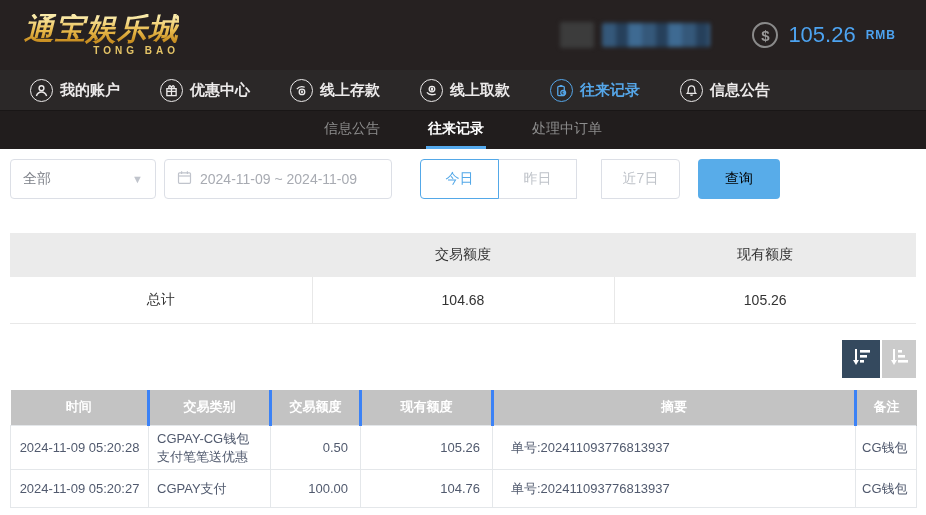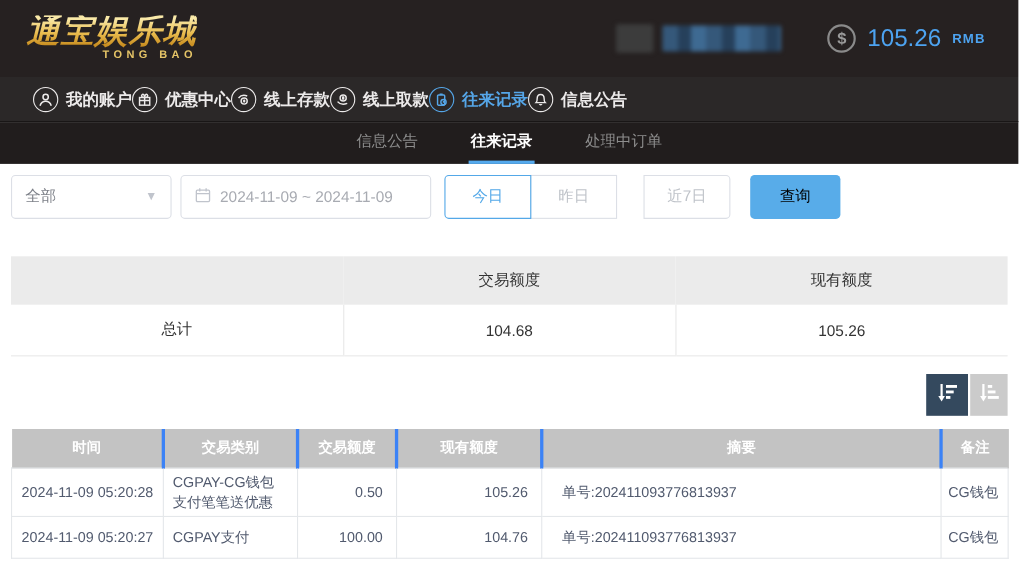--- a/index.html
+++ b/index.html
@@ -53,21 +53,21 @@
     width:26px; height:26px; border-radius:50%; border:2px solid #8a8a8a;
     color:#9a9a9a; font-size:15px; font-weight:bold;
     display:flex; align-items:center; justify-content:center;
   }
   .balance-amount { color:#4da3f0; font-size:22px; }
   .balance-currency { color:#4da3f0; font-size:12px; font-weight:bold; letter-spacing:1px; }
 
   
   .main-nav {
     height:41px; background:#2b2828; display:flex; align-items:center;
-    padding-left:30px; border-bottom:1px solid #191616;
+    padding-left:30px; gap:40px; border-bottom:1px solid #191616;
   }
   .nav-item { display:flex; align-items:center; gap:7px; color:#eceaea; cursor:pointer; }
   .nav-item .nav-icon {
     width:23px; height:23px; border-radius:50%; border:1.5px solid #eceaea;
     display:flex; align-items:center; justify-content:center; flex:0 0 auto;
   }
   .nav-item .nav-icon svg { stroke:#eceaea; }
   .nav-item .nav-label { font-size:15px; font-weight:bold; white-space:nowrap; }
   .nav-item.active { color:#55a6e8; }
   .nav-item.active .nav-icon { border-color:#55a6e8; }
@@ -96,21 +96,21 @@
     width:228px; height:40px; border:1px solid #dcdfe6; border-radius:4px;
     display:flex; align-items:center; gap:8px; padding:0 12px;
     color:#a8abb2; font-size:14px; background:#fff; cursor:pointer;
   }
   .quick-group { display:flex; margin-left:4px; }
   .quick-btn {
     height:40px; width:79px; background:#fff; border:1px solid #dcdfe6;
     color:#bfc3c9; font-size:14px; cursor:pointer; margin-left:-1px;
     font-family:inherit;
   }
-  .quick-btn:first-child { border-radius:4px 0 0 4px; margin-left:0; }
+  .quick-btn:first-child { border-radius:4px 0 0 4px; margin-left:16px; }
   .quick-btn:last-child { border-radius:0 4px 4px 0;margin-left:24px; }
   .quick-btn.active { border-color:#53a8e8; color:#53a8e8; position:relative; z-index:1; }
   .search-btn {
     height:40px; width:82px; margin-left:10px; border:none; border-radius:4px;
     background:#58ace9; color:#000000; font-size:14px; cursor:pointer; font-family:inherit;
   }
 
   
   .summary-table {
     width:906px; margin:34px 10px 0 10px; border-collapse:collapse; table-layout:fixed;

